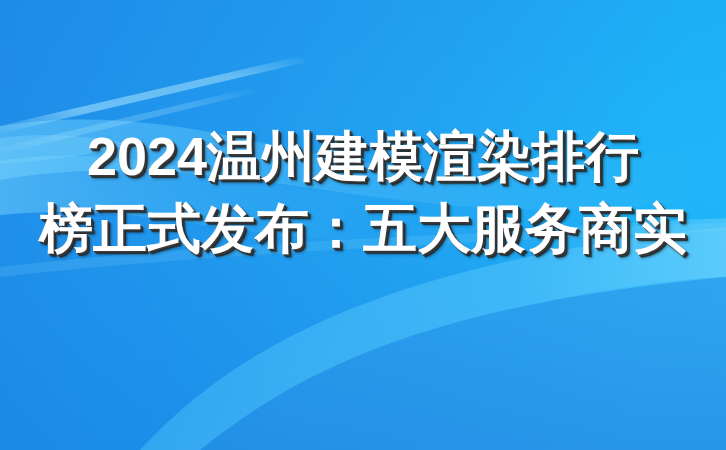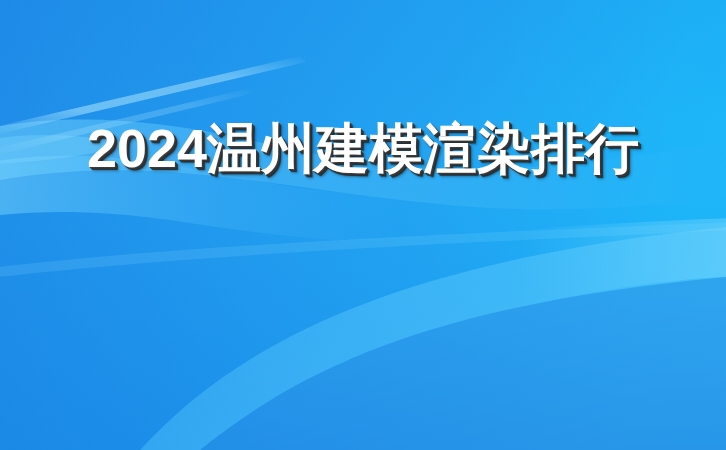--- a/index.html
+++ b/index.html
@@ -32,21 +32,21 @@
     inset: 0;
     width: 726px;
     height: 450px;
     pointer-events: none;
   }
   
   .title-wrap {
     position: absolute;
     left: 0;
     right: 0;
-    top: 112px;
+    top: 120px;
     text-align: center;
     padding: 0 19px;
     box-sizing: border-box;
   }
   .title-line {
     display: block;
     color: #ffffff;
     font-size: 54px;
     font-weight: 700;
     line-height: 72px;
@@ -114,15 +114,16 @@
 
     <path d="M 200,450 C 320,352 470,300 736,276 L 736,450 Z" fill="url(#gLowerDeep)"></path>
 
     <path d="M 520,230 C 600,224 680,220 736,218 L 736,276 C 660,280 580,292 520,308 Z" fill="url(#gBandRight)"></path>
 
     <path d="M -10,268 C 160,248 380,236 736,222 L 736,230 C 380,246 160,258 -10,278 Z" fill="#8fddfe" opacity="0.16"></path>
   </svg>
 
   <div class="title-wrap">
     <span class="title-line">2024温州建模渲染排行</span>
+    <span class="title-line">榜正式发布：五大服务商实</span>
   </div>
 
 </div>
 
 </body></html>

